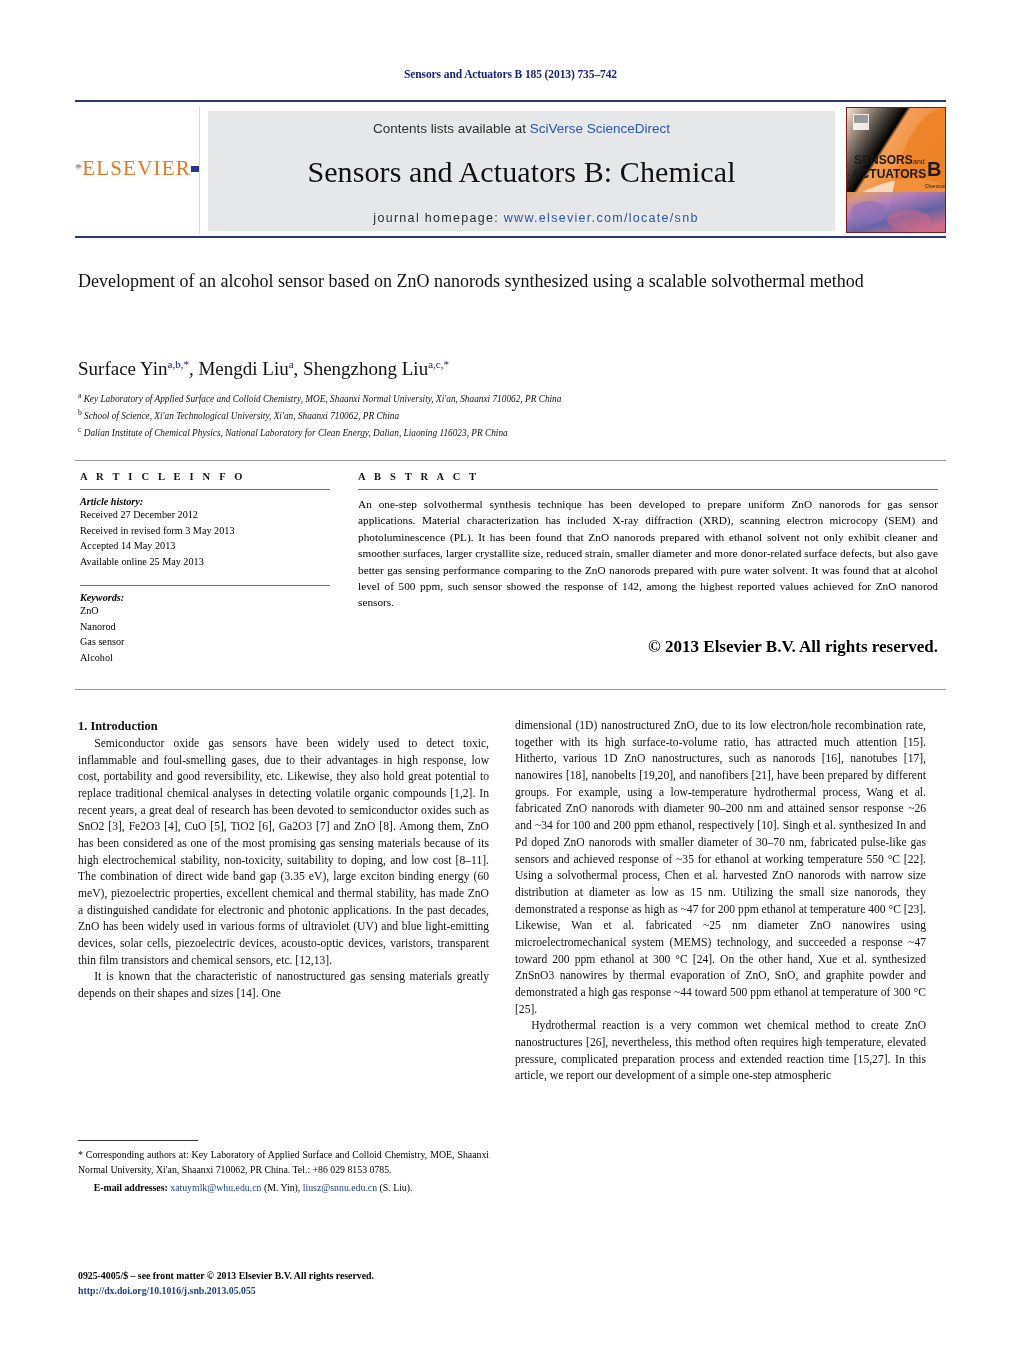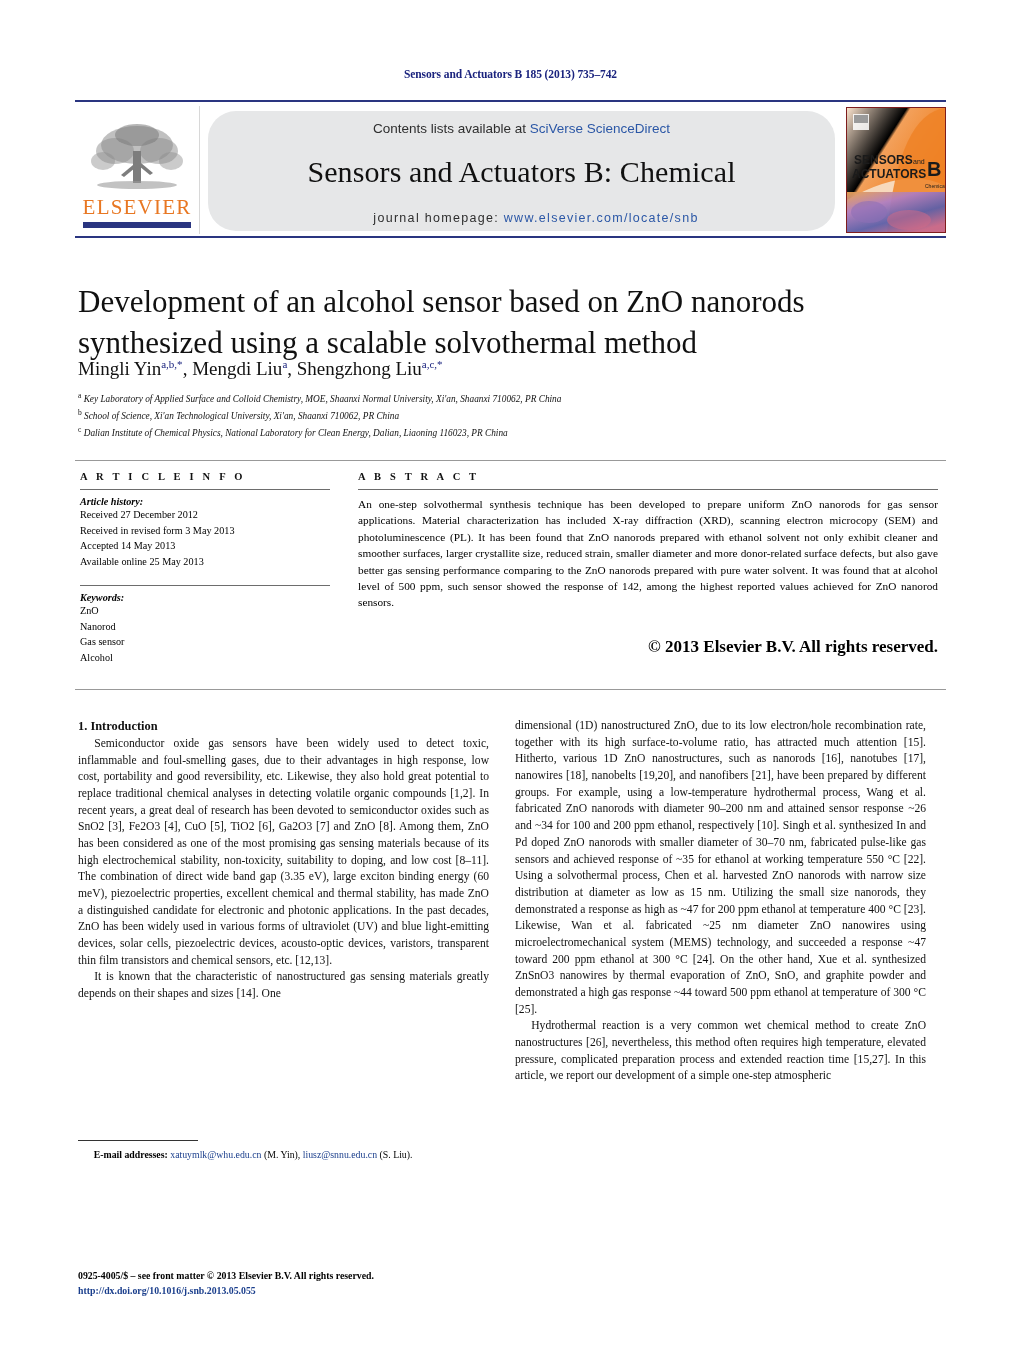--- a/index.html
+++ b/index.html
@@ -44,21 +44,20 @@
   }
   .elsevier-logo {
     position: absolute;
     left: 0px;
     top: 4px;
     width: 125px;
     height: 128px;
     border-right: 1px solid #d8d8d8;
     box-sizing: border-box;
     display: flex;
-    flex-direction: column;
     align-items: center;
     justify-content: flex-end;
     padding-bottom: 6px;
   }
   .tree-svg { display:block; }
   .elsevier-word {
     font-family: "Liberation Serif", serif;
     font-size: 21px;
     letter-spacing: 1.2px;
     color: #E87722;
@@ -77,21 +76,20 @@
     top: 9px;
     width: 627px;
     height: 120px;
     background: #e6e7e8;
     display: flex;
     flex-direction: column;
     align-items: center;
     justify-content: flex-start;
     box-sizing: border-box;
     padding-top: 10px;
-    border-radius: 28px;
   }
   .contents-line {
     font-family: "Liberation Sans", sans-serif;
     font-size: 13.5px;
     color: #2e2e2e;
   }
   .contents-line .sd-link { color: #2b57a6; }
   .journal-title {
     font-family: "Liberation Serif", serif;
     font-size: 30px;
@@ -116,23 +114,23 @@
     height: 126px;
     background: #ec4899;
     border: 1px solid #7f1d1d;
     box-sizing: border-box;
     overflow: hidden;
   }
   
   .article-title {
     position: absolute;
     left: 78px;
-    top: 282px;
+    top: 270px;
     width: 860px;
-    font-size: 31px;
+    font-size: 18px;
     line-height: 1.32;
     color: #111;
     font-family: "Liberation Serif", serif;
   }
   .authors {
     position: absolute;
     left: 78px;
     top: 358px;
     width: 860px;
     font-size: 19px;
@@ -313,21 +311,21 @@
         <text x="5" y="70" font-family="Liberation Sans, sans-serif" font-size="12" font-weight="bold" fill="#1b1b1b">ACTUATORS</text>
         <text x="80" y="68" font-family="Liberation Sans, sans-serif" font-size="20" font-weight="bold" fill="#1b1b1b">B</text>
         <text x="78" y="80" font-family="Liberation Sans, sans-serif" font-size="5" fill="#1b1b1b">Chemical</text>
       </svg>
     </div>
   </div>
 
   <div class="article-title">Development of an alcohol sensor based on ZnO nanorods synthesized using a scalable solvothermal method</div>
 
   <div class="authors">
-    <span>Mingli Yin</span><sup>a,b,*</sup>,
+    <span>Surface Yin</span><sup>a,b,*</sup>,
     <span>Mengdi Liu</span><sup>a</sup>,
     <span>Shengzhong Liu</span><sup>a,c,*</sup>
   </div>
 
   <div class="affiliations">
     <div><sup>a</sup> <span>Key Laboratory of Applied Surface and Colloid Chemistry, MOE, Shaanxi Normal University, Xi'an, Shaanxi 710062, PR China</span></div>
     <div><sup>b</sup> <span>School of Science, Xi'an Technological University, Xi'an, Shaanxi 710062, PR China</span></div>
     <div><sup>c</sup> <span>Dalian Institute of Chemical Physics, National Laboratory for Clean Energy, Dalian, Liaoning 116023, PR China</span></div>
   </div>
 
@@ -365,20 +363,21 @@
     <p>It is known that the characteristic of nanostructured gas sensing materials greatly depends on their shapes and sizes [14]. One</p>
   </div>
 
   <div class="body-col col-right">
     <p style="text-indent:0">dimensional (1D) nanostructured ZnO, due to its low electron/hole recombination rate, together with its high surface-to-volume ratio, has attracted much attention [15]. Hitherto, various 1D ZnO nanostructures, such as nanorods [16], nanotubes [17], nanowires [18], nanobelts [19,20], and nanofibers [21], have been prepared by different groups. For example, using a low-temperature hydrothermal process, Wang et al. fabricated ZnO nanorods with diameter 90–200 nm and attained sensor response ~26 and ~34 for 100 and 200 ppm ethanol, respectively [10]. Singh et al. synthesized In and Pd doped ZnO nanorods with smaller diameter of 30–70 nm, fabricated pulse-like gas sensors and achieved response of ~35 for ethanol at working temperature 550 °C [22]. Using a solvothermal process, Chen et al. harvested ZnO nanorods with narrow size distribution at diameter as low as 15 nm. Utilizing the small size nanorods, they demonstrated a response as high as ~47 for 200 ppm ethanol at temperature 400 °C [23]. Likewise, Wan et al. fabricated ~25 nm diameter ZnO nanowires using microelectromechanical system (MEMS) technology, and succeeded a response ~47 toward 200 ppm ethanol at 300 °C [24]. On the other hand, Xue et al. synthesized ZnSnO3 nanowires by thermal evaporation of ZnO, SnO, and graphite powder and demonstrated a high gas response ~44 toward 500 ppm ethanol at temperature of 300 °C [25].</p>
     <p>Hydrothermal reaction is a very common wet chemical method to create ZnO nanostructures [26], nevertheless, this method often requires high temperature, elevated pressure, complicated preparation process and extended reaction time [15,27]. In this article, we report our development of a simple one-step atmospheric</p>
   </div>
 
   <div class="footnotes">
     <div class="fn-rule"></div>
+    <div class="fn-text">* Corresponding authors at: Key Laboratory of Applied Surface and Colloid Chemistry, MOE, Shaanxi Normal University, Xi'an, Shaanxi 710062, PR China. Tel.: +86 029 8153 0785.</div>
     <div class="fn-email">
       <span class="lbl">E-mail addresses:</span>
       <a class="mail" href="#" style="text-decoration:none">xatuymlk@whu.edu.cn</a>
       <span>(M. Yin)</span>,
       <a class="mail" href="#" style="text-decoration:none">liusz@snnu.edu.cn</a>
       <span>(S. Liu).</span>
     </div>
   </div>
 
   <div class="imprint">

